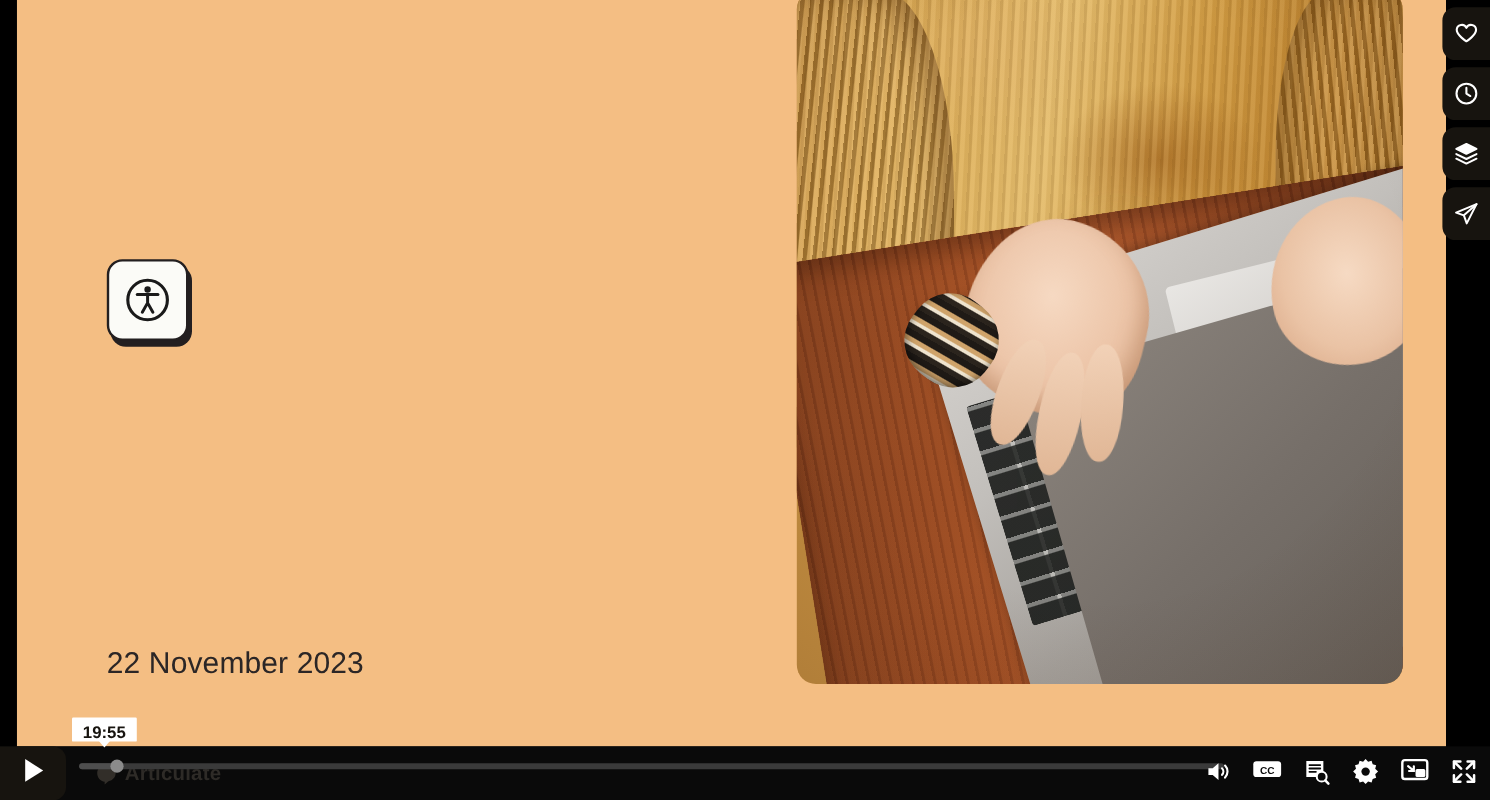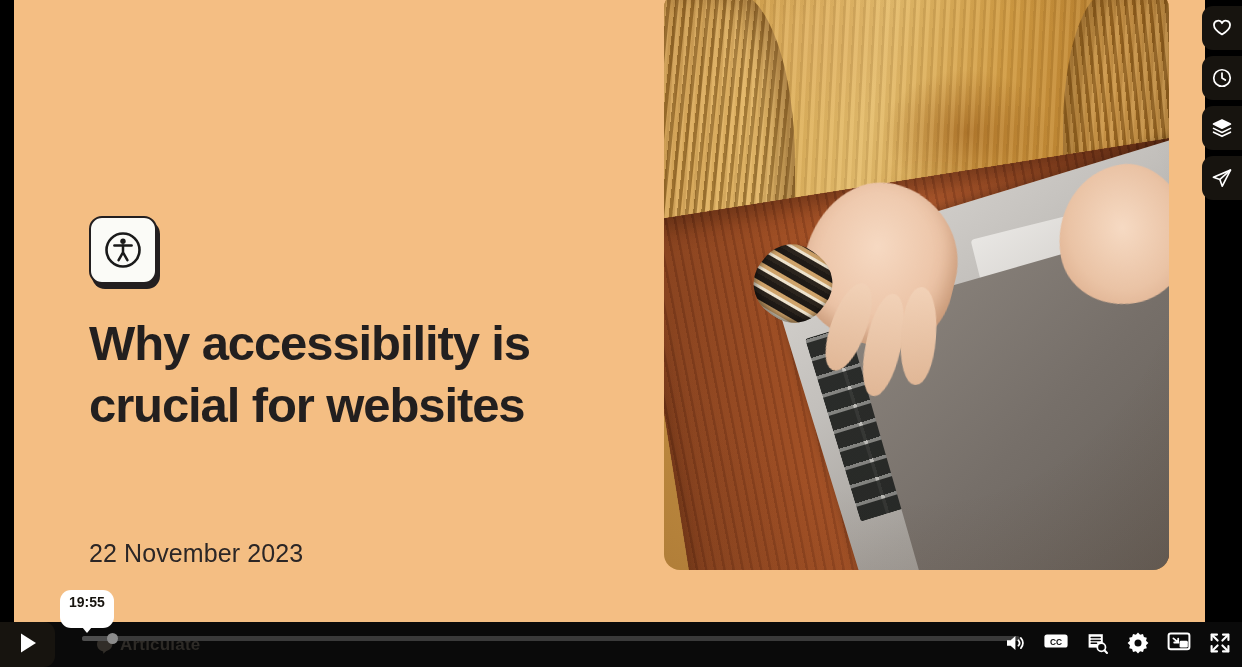--- a/index.html
+++ b/index.html
@@ -304,21 +304,21 @@
     background: #17140f;
     border-radius: 0 11px 11px 0;
     display: flex;
     align-items: center;
     justify-content: center;
     cursor: pointer;
   }
 
   .scrub-zone {
     position: absolute;
-    left: 82px;
+    left: 66px;
     top: 0;
     right: 222px;
     height: 45px;
     cursor: pointer;
   }
   .scrub-watermark {
     position: absolute;
     left: 14px;
     top: 13px;
     display: flex;
@@ -354,27 +354,27 @@
     top: 11px;
     width: 11px;
     height: 11px;
     background: #8b8b8b;
     border-radius: 50%;
   }
 
   .tooltip {
     position: absolute;
     left: 60px;
-    bottom: 39px;
+    bottom: 49px;
     background: #ffffff;
     color: #17140f;
     font-size: 14px;
     font-weight: bold;
-    padding: 4px 9px 18px;
-    border-radius: 11px;
+    padding: 4px 9px 0;
+    border-radius: 1px;
     white-space: nowrap;
   }
   .tooltip::after {
     content: "";
     position: absolute;
     left: 50%;
     bottom: -5px;
     margin-left: -5px;
     width: 0; height: 0;
     border-left: 5px solid transparent;
@@ -458,21 +458,20 @@
         <div class="face">
           <svg width="40" height="40" viewBox="0 0 40 40" aria-hidden="true">
             <circle cx="20" cy="20" r="16.5" fill="none" stroke="#1a1a1a" stroke-width="2.6"></circle>
             <circle cx="20" cy="11.2" r="2.7" fill="#1a1a1a"></circle>
             <path d="M11.4 15.4 L28.6 15.4" stroke="#1a1a1a" stroke-width="2.5" stroke-linecap="round"></path>
             <path d="M20 15.6 L20 22.4 M20 22.4 L15.6 30.2 M20 22.4 L24.4 30.2" stroke="#1a1a1a" stroke-width="2.5" stroke-linecap="round" fill="none"></path>
           </svg>
         </div>
       </div>
 
-      <h1 class="slide-title">Why accessibility is crucial for websites</h1>
 
 
       <div class="slide-date">22 November 2023</div>
     </div>
   </div>
 
   <div class="frame-left"></div>
   <div class="frame-right"></div>
 
   <div class="side-tabs">

